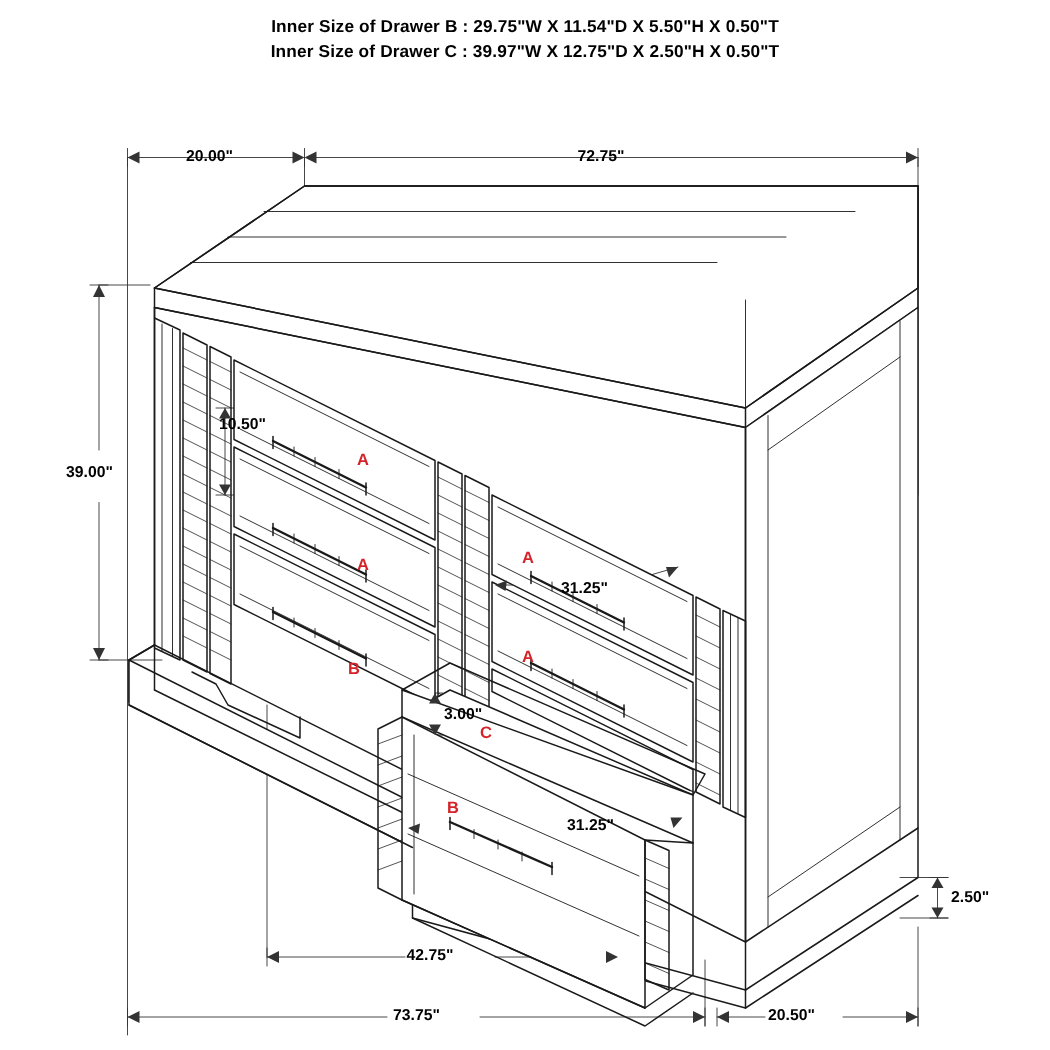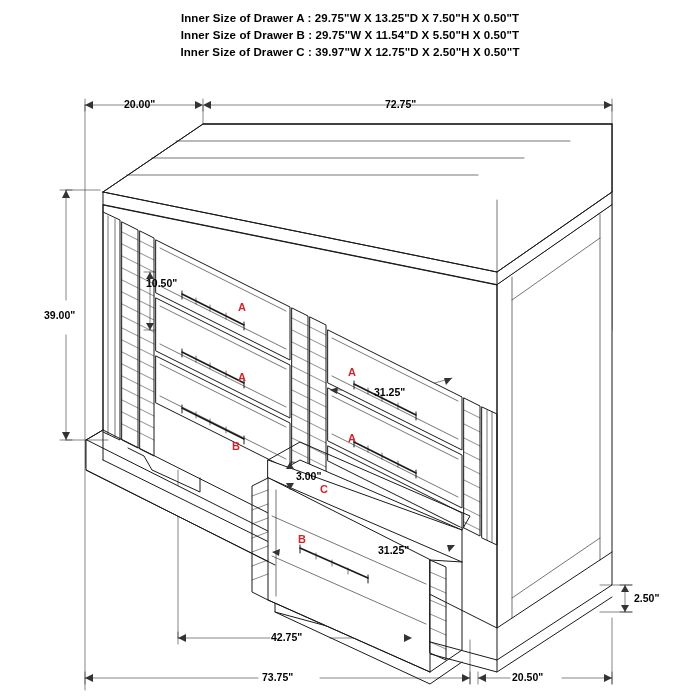--- a/index.html
+++ b/index.html
@@ -52,21 +52,20 @@
     color: #d4242a;
     white-space: nowrap;
   }
 </style>
 </head>
 <body>
 
 <div id="page">
 
   <div class="header-block">
-    <div class="header-line">Inner Size of Drawer A : 29.75"W X 13.25"D X 7.50"H X 0.50"T</div>
     <div class="header-line">Inner Size of Drawer B : 29.75"W X 11.54"D X 5.50"H X 0.50"T</div>
     <div class="header-line">Inner Size of Drawer C : 39.97"W X 12.75"D X 2.50"H X 0.50"T</div>
   </div>
 
   <svg class="diagram" width="700" height="700" viewBox="0 0 700 700">
     <g fill="none" stroke="#1a1a1a" stroke-width="1" stroke-linejoin="round" stroke-linecap="round">
 
       <g stroke-width="0.6" stroke="#333">
 
         <line x1="85" y1="105" x2="198" y2="105"></line>

